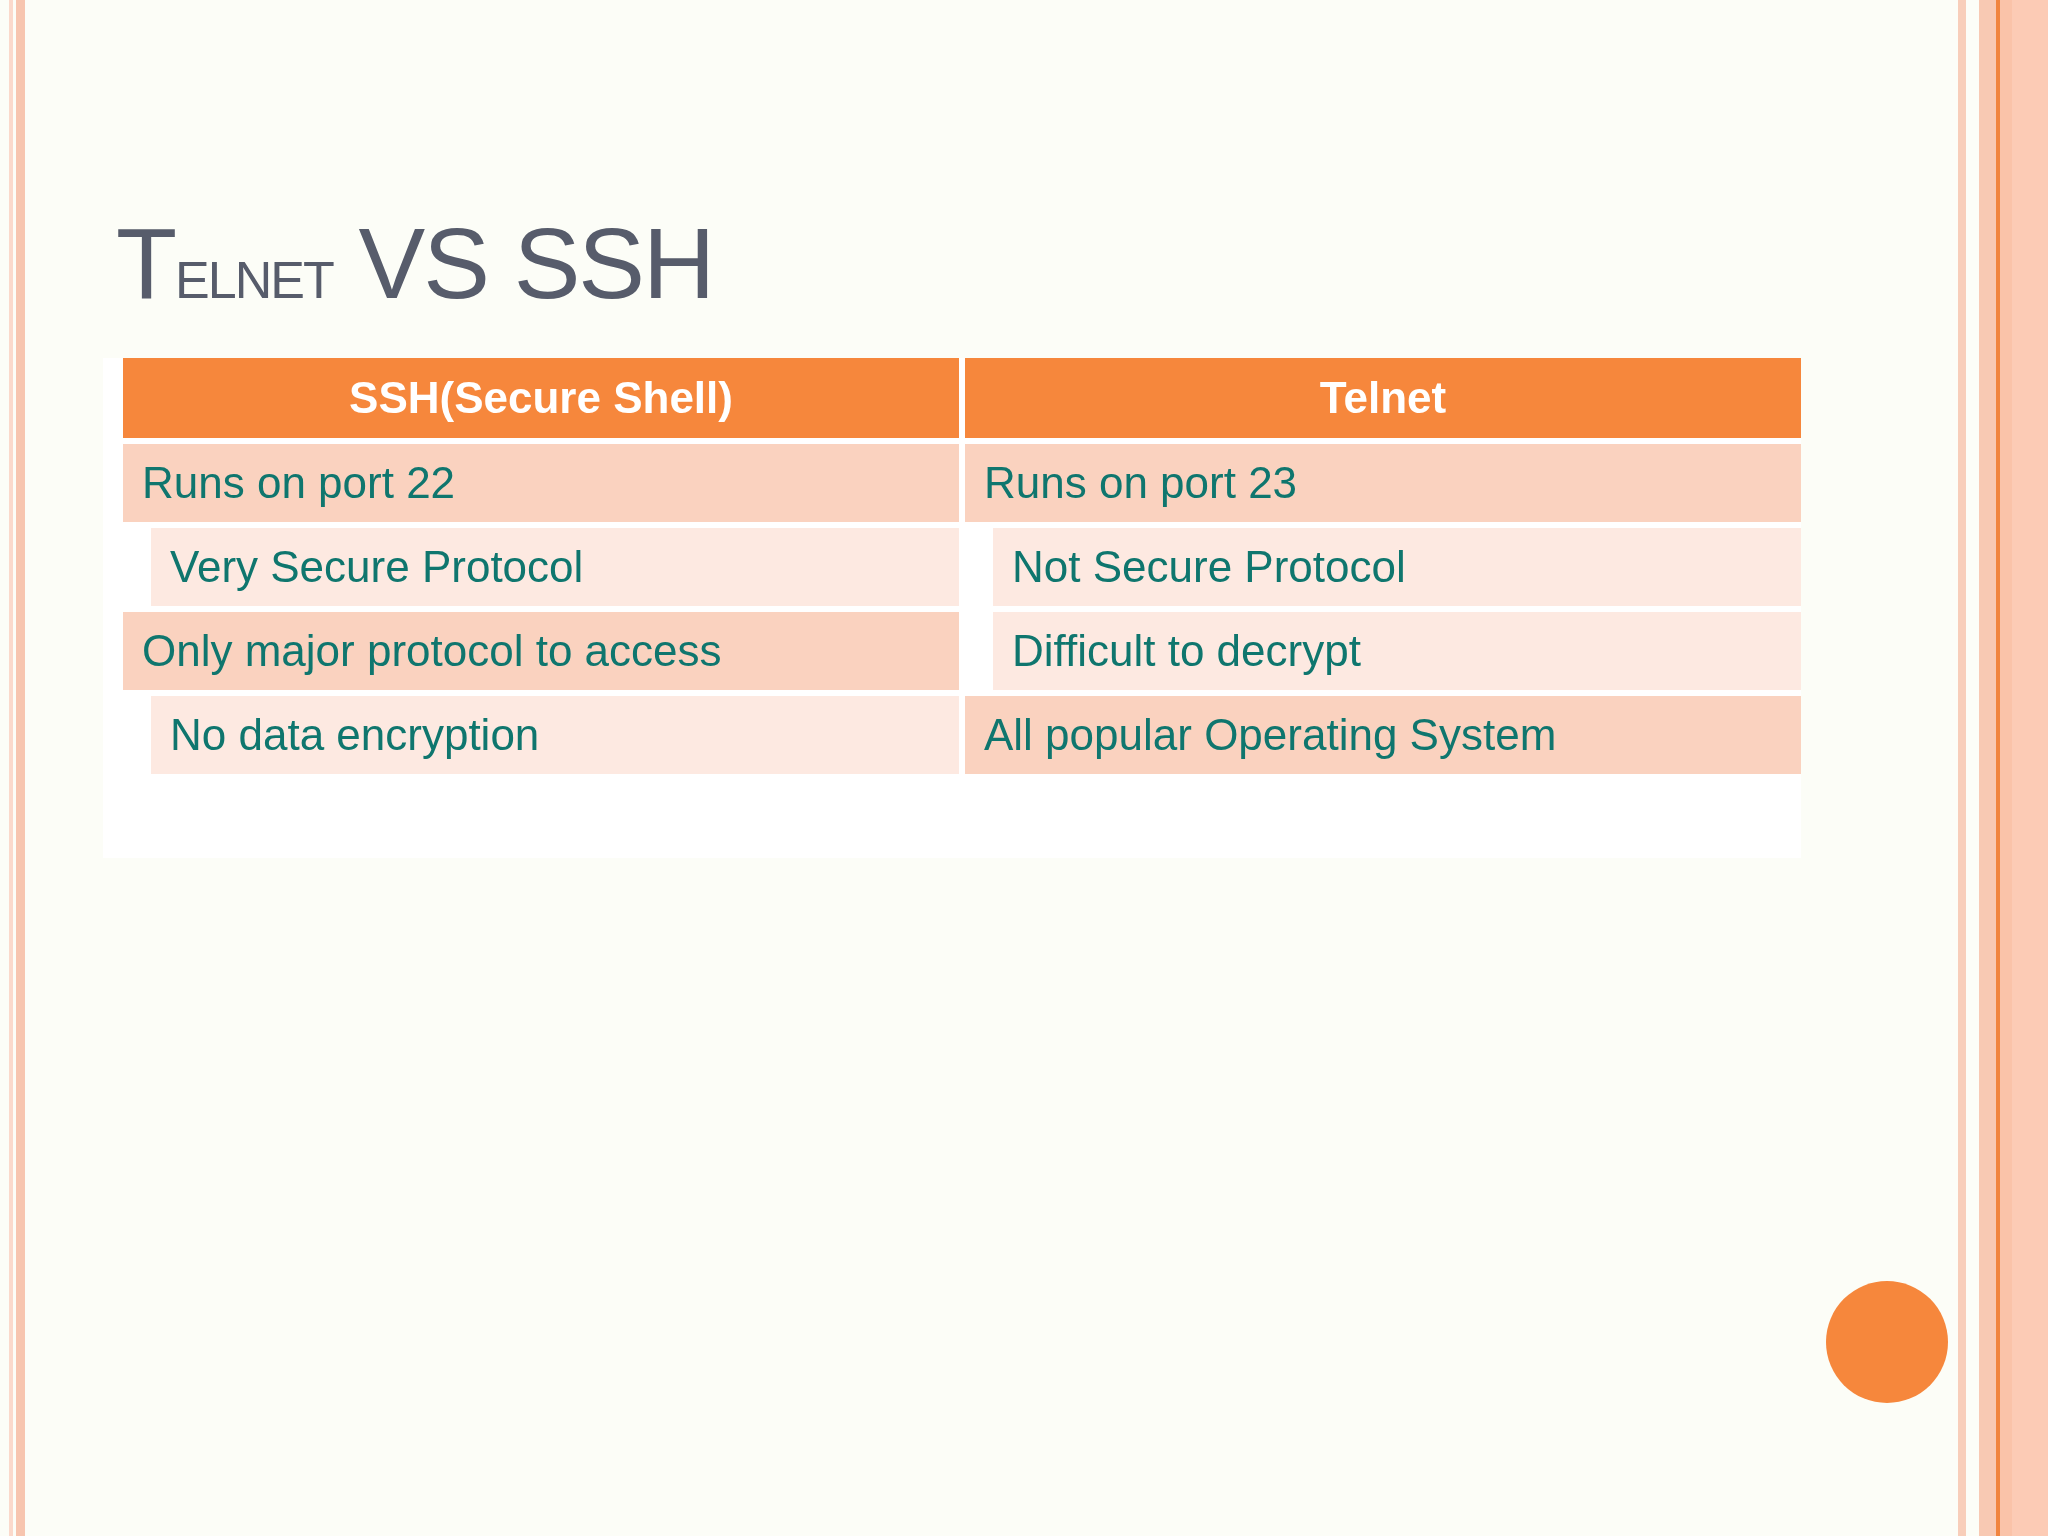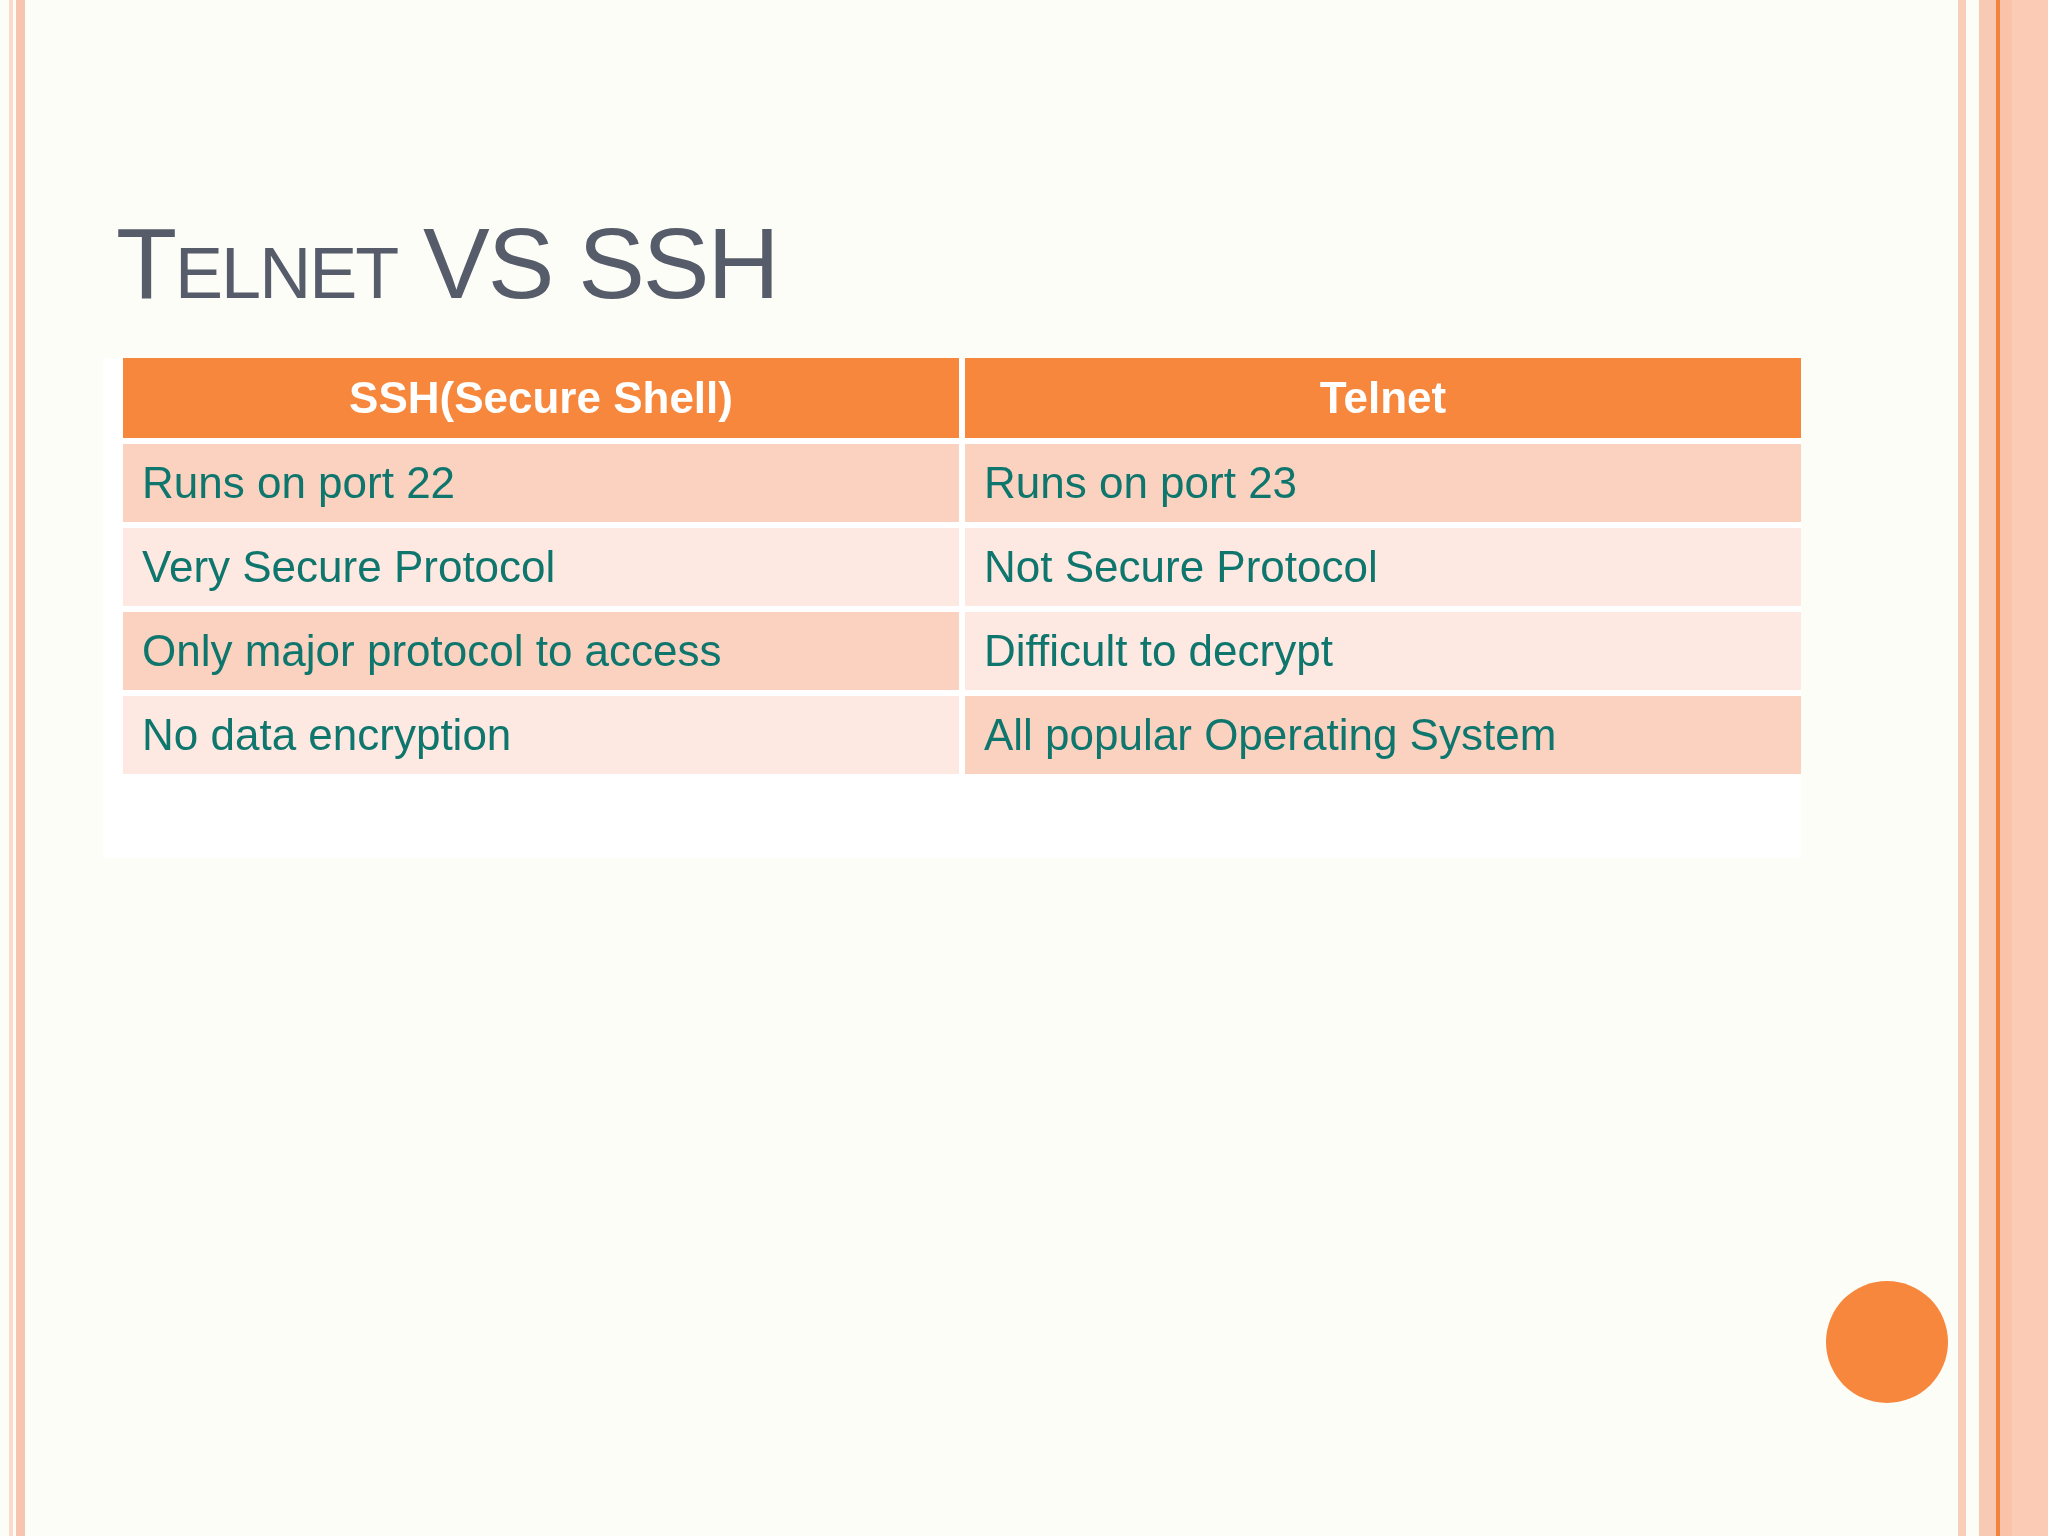--- a/index.html
+++ b/index.html
@@ -28,21 +28,21 @@
     left: 116px;
     top: 203px;
     margin: 0;
     font-size: 100px;
     font-weight: 400;
     line-height: 1.2;
     letter-spacing: -2px;
     color: #575C6B;
     white-space: pre;
   }
-  .title .sc { font-size: 72px; }
+  .title .sc { font-size: 52px; }
   .cmp-table {
     position: absolute;
     left: 103px;
     top: 358px;
     width: 1678px;
     display: grid;
     grid-template-columns: 836px 836px;
     grid-template-rows: 80px repeat(5, 78px);
     gap: 6px;
     background: #FFFFFF;
@@ -57,21 +57,21 @@
     white-space: pre-wrap;
   }
   .cell.header {
     justify-content: center;
     padding-left: 0;
     font-weight: 700;
     color: #FFFFFF;
     background: #F6873C;
   }
   .cell.peach { background: #FAD2BF; }
-  .cell.light { background: #FDE9E1; }
+  .cell.light { background: #FDE9E1; margin-left: 28px; }
   .circle {
     position: absolute;
     left: 1826px;
     top: 1281px;
     width: 122px;
     height: 122px;
     border-radius: 50%;
     background: #F6873C;
   }
 </style>

